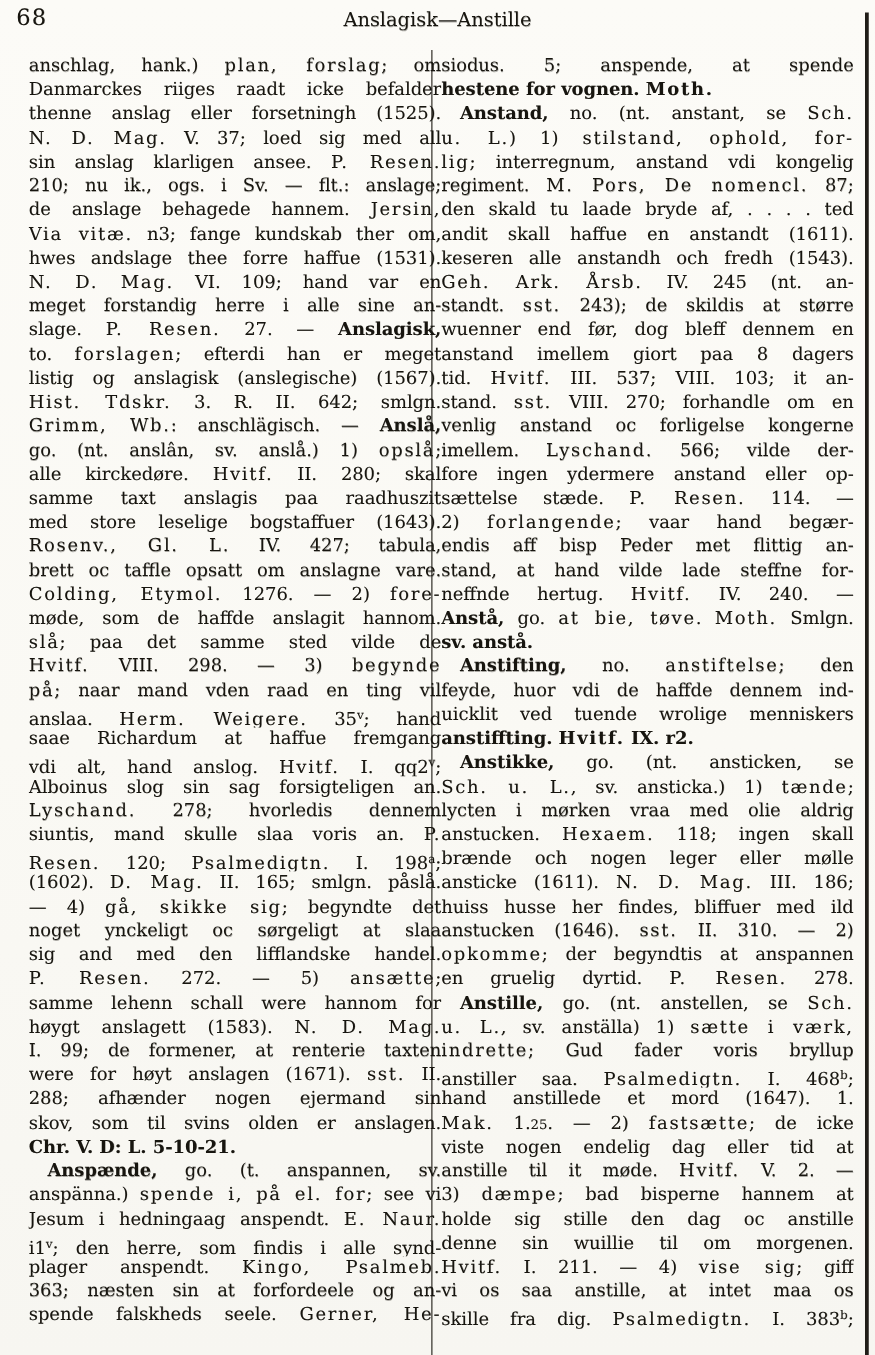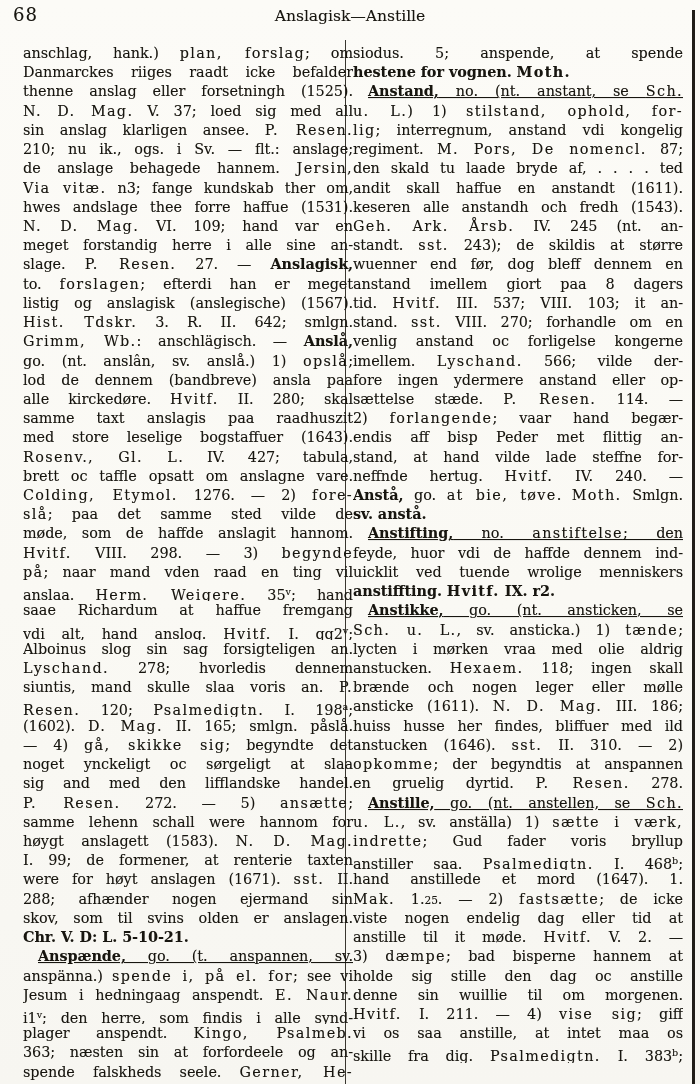--- a/index.html
+++ b/index.html
@@ -12,21 +12,21 @@
   }
   .pagenum { position:absolute; left:13px; top:4px; font-size:18px; letter-spacing:1px; }
   .runhead { position:absolute; left:0; right:0; top:7px; text-align:center; font-size:15.5px; }
   .divider { position:absolute; left:345px; top:40px; bottom:0; width:1px; background:#39362f; }
   .edge    { position:absolute; right:5px; top:10px; bottom:0; width:3px; background:#201d18; }
   .col { position:absolute; top:44px; font-size:14.3px; line-height:19.22px; }
   .col.left  { left:9px;   width:330px;margin-left:14px; }
   .col.right { left:353px; width:330px; }
   .line { height:19.22px; overflow:hidden; text-align:justify; text-align-last:justify; }
   .line.rag { text-align-last:left;font-weight:bold; }
-  .line.ind { text-indent:15px;text-decoration:underline; }
+  .line.ind { text-indent:15px; }
   .b  { font-weight:bold; }
   .sp { letter-spacing:1.4px; }
   .sup { font-size:9.5px; vertical-align:5px; letter-spacing:0; }
   .sm { font-size:10.5px; }
 </style>
 </head>
 <body>
 
 <div class="page">
   <div class="pagenum">68</div>
@@ -44,29 +44,28 @@
       <div class="line"><span class="sp">Via vitæ.</span><span> n3; fange kundskab ther om,</span></div>
       <div class="line"><span>hwes andslage thee forre haffue (1531).</span></div>
       <div class="line"><span class="sp">N. D. Mag.</span><span> VI. 109; hand var en</span></div>
       <div class="line"><span>meget forstandig herre i alle sine an-</span></div>
       <div class="line"><span>slage. </span><span class="sp">P. Resen.</span><span> 27. — </span><span class="b">Anslagisk,</span></div>
       <div class="line"><span>to. </span><span class="sp">forslagen</span><span>; efterdi han er meget</span></div>
       <div class="line"><span>listig og anslagisk (anslegische) (1567).</span></div>
       <div class="line"><span class="sp">Hist. Tdskr.</span><span> 3. R. II. 642; smlgn.</span></div>
       <div class="line"><span class="sp">Grimm, Wb.</span><span>: anschlägisch. — </span><span class="b">Anslå,</span></div>
       <div class="line"><span>go. (nt. anslân, sv. anslå.) 1) </span><span class="sp">opslå</span><span>;</span></div>
-      <div class="line"><span>lod de dennem (bandbreve) ansla paa</span></div>
       <div class="line"><span>alle kirckedøre. </span><span class="sp">Hvitf.</span><span> II. 280; skal</span></div>
       <div class="line"><span>samme taxt anslagis paa raadhuszit</span></div>
       <div class="line"><span>med store leselige bogstaffuer (1643).</span></div>
       <div class="line"><span class="sp">Rosenv., Gl. L.</span><span> IV. 427; tabula,</span></div>
       <div class="line"><span>brett oc taffle opsatt om anslagne vare.</span></div>
       <div class="line"><span class="sp">Colding, Etymol.</span><span> 1276. — 2) </span><span class="sp">fore-</span></div>
+      <div class="line"><span>møde, som de haffde anslagit hannom.</span></div>
       <div class="line"><span class="sp">slå</span><span>; paa det samme sted vilde de</span></div>
-      <div class="line"><span>møde, som de haffde anslagit hannom.</span></div>
       <div class="line"><span class="sp">Hvitf.</span><span> VIII. 298. — 3) </span><span class="sp">begynde</span></div>
       <div class="line"><span class="sp">på</span><span>; naar mand vden raad en ting vil</span></div>
       <div class="line"><span>anslaa. </span><span class="sp">Herm. Weigere.</span><span> 35</span><span class="sup">v</span><span>; hand</span></div>
       <div class="line"><span>saae Richardum at haffue fremgang</span></div>
       <div class="line"><span>vdi alt, hand anslog. </span><span class="sp">Hvitf.</span><span> I. qq2</span><span class="sup">v</span><span>;</span></div>
       <div class="line"><span>Alboinus slog sin sag forsigteligen an.</span></div>
       <div class="line"><span class="sp">Lyschand.</span><span> 278; hvorledis dennem</span></div>
       <div class="line"><span>siuntis, mand skulle slaa voris an. </span><span class="sp">P.</span></div>
       <div class="line"><span class="sp">Resen.</span><span> 120; </span><span class="sp">Psalmedigtn.</span><span> I. 198</span><span class="sup">a</span><span>;</span></div>
       <div class="line"><span>(1602). </span><span class="sp">D. Mag.</span><span> II. 165; smlgn. påslå.</span></div>

